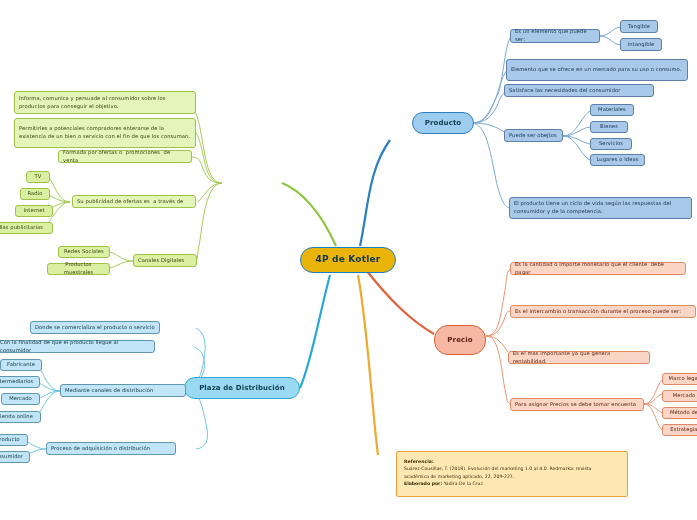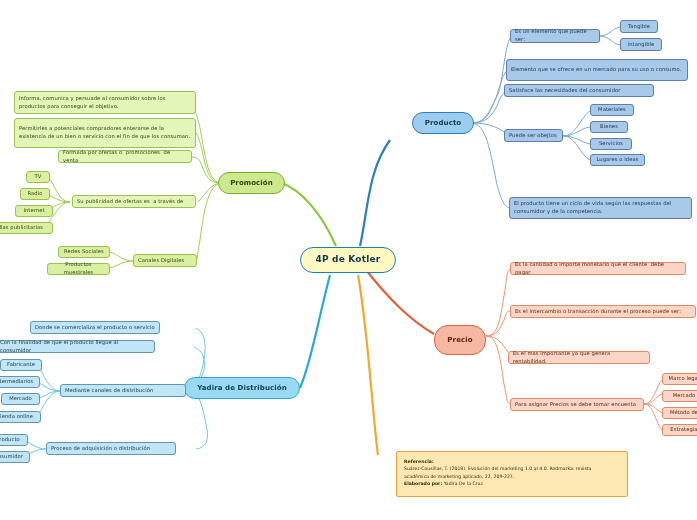--- a/index.html
+++ b/index.html
@@ -14,21 +14,21 @@
     position:absolute;box-sizing:border-box;
     border-radius:3px;border:1px solid #8a8a8a;
     font-size:5.2px;line-height:1.5;
     padding:3px 4px;
     letter-spacing:.08px;
     display:flex;align-items:center;
     white-space:pre-wrap;
   }
   .center{
     border-radius:22px;border:1.6px solid #1a7fc1;
-    background:#fef9c3;
+    background:#eab308;
     font-size:9px;font-weight:bold;color:#11384d;
     justify-content:center;letter-spacing:.2px;text-align:right;
   }
   .main{
     border-radius:14px;font-weight:bold;font-size:7px;
     justify-content:center;letter-spacing:.1px;
   }
   .m-prod{background:#9ccdef;border:1.4px solid #2b7fc0;color:#10384f;}
   .m-prom{background:#cde98d;border:1.4px solid #7ab02a;color:#2f4208;}
   .m-plaza{background:#9ad9f2;border:1.4px solid #29a8d8;color:#0d3d4e;}
@@ -121,23 +121,22 @@
       <path d="M644,404 C654,404 656,396 662,394"></path>
       <path d="M644,404 C654,404 656,410 662,413"></path>
       <path d="M644,404 C654,404 656,425 662,430"></path>
     </g>
   </svg>
 
   <div class="node center" style="left:300px;top:247px;width:96px;height:26px;">4P de Kotler</div>
 
   <div class="node main m-prod" style="left:412px;top:112px;width:62px;height:22px;">Producto</div>
 
-  <div class="node main m-prom" style="left:218px;top:172px;width:67px;height:22px;">Promoción</div>
-
-  <div class="node main m-plaza" style="left:184px;top:377px;width:116px;height:22px;">Yadira de Distribución</div>
+
+  <div class="node main m-plaza" style="left:184px;top:377px;width:116px;height:22px;">Plaza de Distribución</div>
 
   <div class="node main m-precio" style="left:434px;top:325px;width:52px;height:30px;">Precio</div>
 
   <div class="node blue" style="left:510px;top:29px;width:90px;height:14px;">Es un elemento que puede ser:</div>
 
   <div class="node blue ctr" style="left:620px;top:20px;width:38px;height:13px;">Tangible</div>
 
   <div class="node blue ctr" style="left:620px;top:38px;width:42px;height:13px;">Intangible</div>
 
   <div class="node blue" style="left:506px;top:59px;width:182px;height:22px;">Elemento que se ofrece en un mercado para su uso o consumo.</div>

